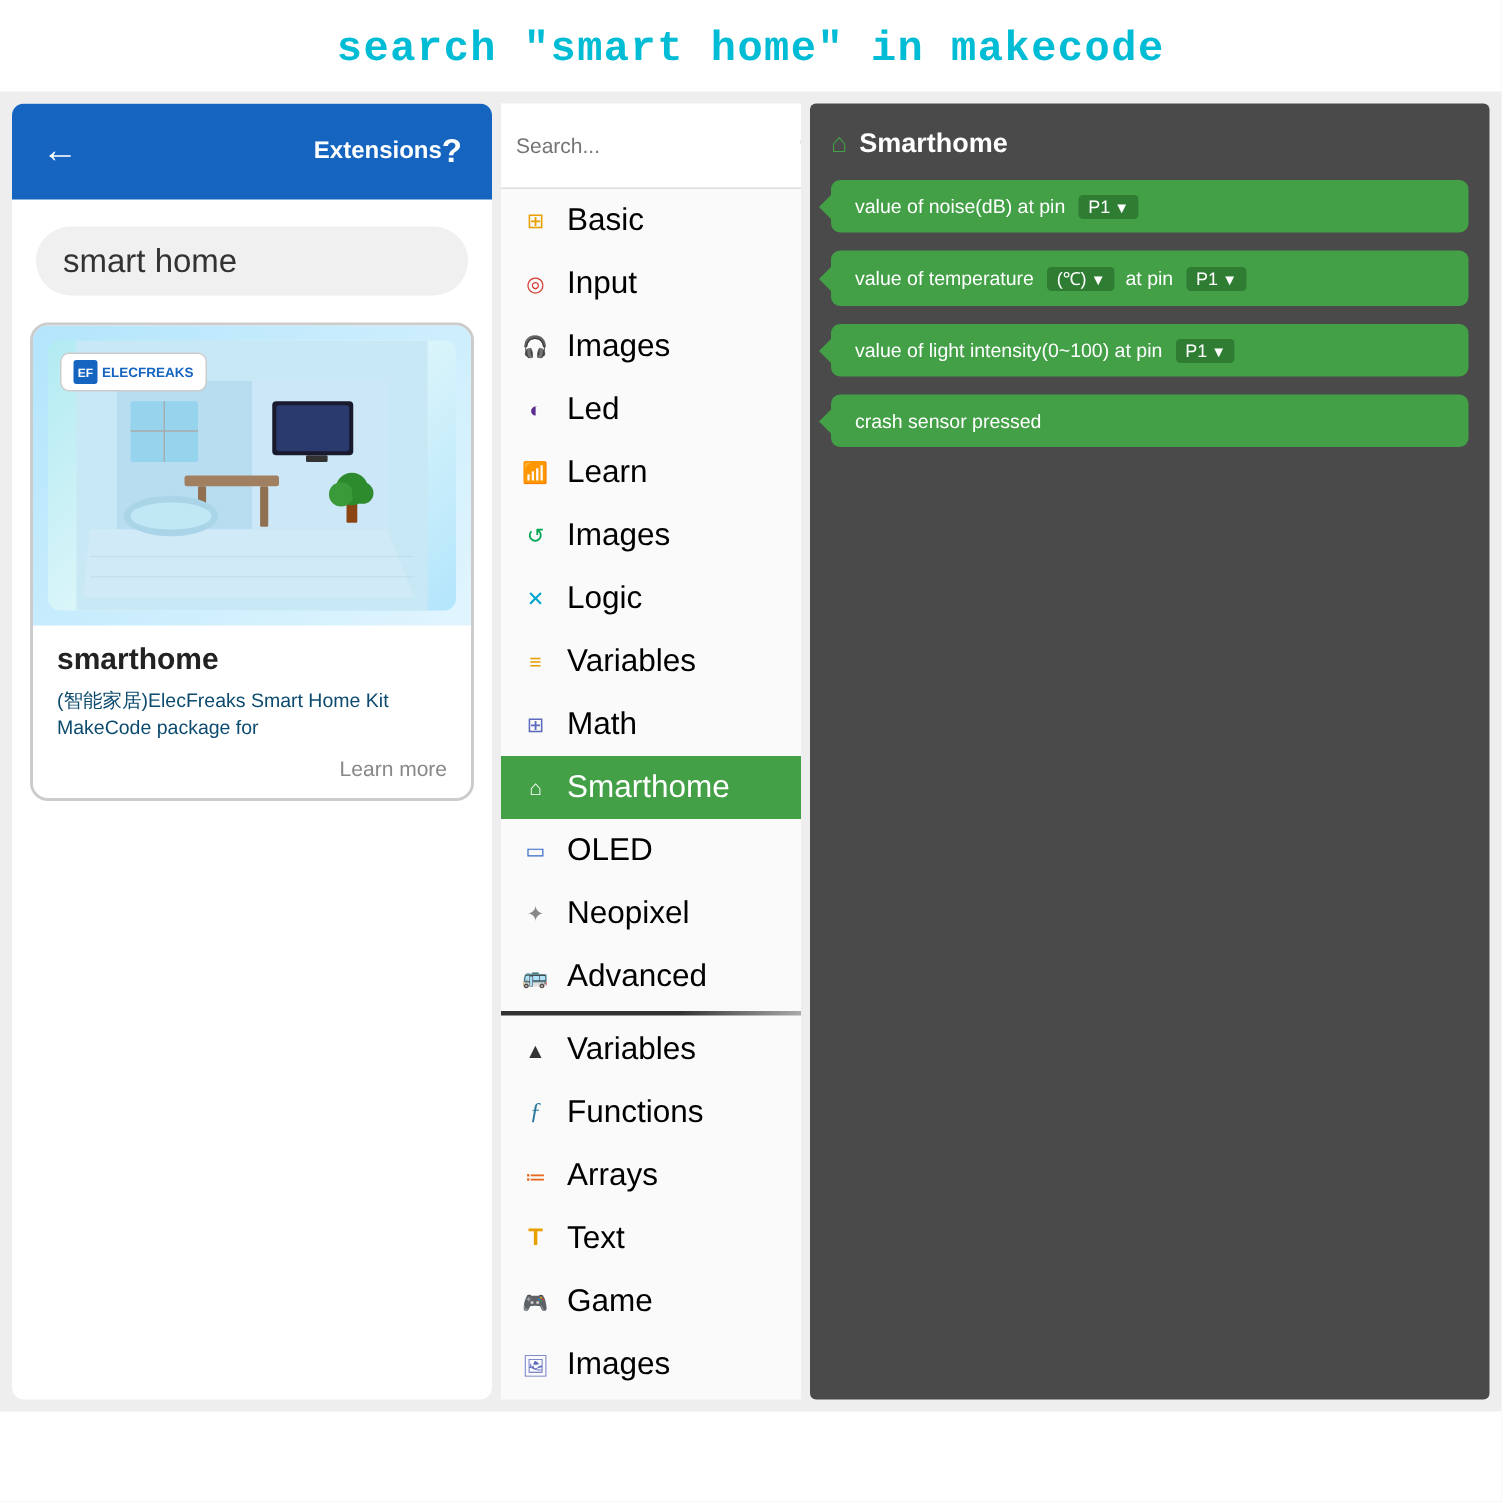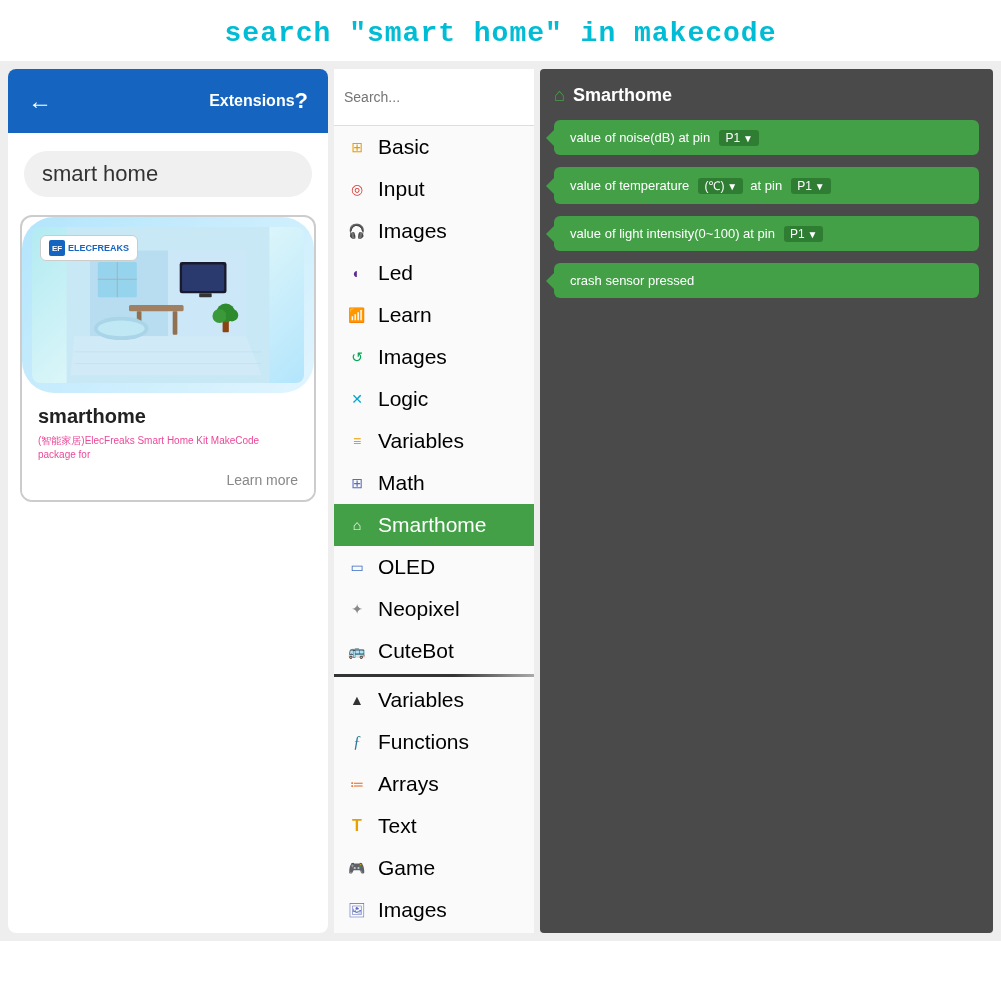--- a/index.html
+++ b/index.html
@@ -91,27 +91,26 @@
     }
 
     .result-card {
       margin: 0 12px;
       border: 2px solid #cccccc;
       border-radius: 12px;
       overflow: hidden;
     }
     .result-card-image {
       background: linear-gradient(135deg, #b3e5fc 0%, #e1f5fe 100%);
-      height: 176px;
+      height: 200px;
       display: flex;
       align-items: center;
       justify-content: center;
       position: relative;
       overflow: hidden;
-      border-radius: 32px;
     }
     
     .iso-room {
       position: absolute;
       top: 10px; left: 10px; right: 10px; bottom: 10px;
       background: linear-gradient(135deg, #b2ebf2 0%, #e0f7fa 50%, #b3e5fc 100%);
       border-radius: 8px;
       overflow: hidden;
     }
     
@@ -143,22 +142,22 @@
       background: white;
       padding: 12px 16px;
     }
     .result-card-info .pkg-name {
       font-size: 20px;
       font-weight: bold;
       color: #222;
       margin-bottom: 6px;
     }
     .result-card-info .pkg-desc {
-      font-size: 10px;
-      color: #ec4899;
+      font-size: 13px;
+      color: #0c4a6e;
       line-height: 1.4;
     }
     .result-card-info .learn-more {
       display: block;
       text-align: right;
       color: #888;
       font-size: 14px;
       margin-top: 10px;
       cursor: pointer;
     }
@@ -437,21 +436,21 @@
       <div class="cat-item" data-name="cat-oled">
         <span class="cat-icon" data-name="oled-icon">▭</span>
         <span class="cat-label" data-name="oled-label">OLED</span>
       </div>
       <div class="cat-item" data-name="cat-neopixel">
         <span class="cat-icon" data-name="neopixel-icon">✦</span>
         <span class="cat-label" data-name="neopixel-label">Neopixel</span>
       </div>
       <div class="cat-item" data-name="cat-cutebot">
         <span class="cat-icon" data-name="cutebot-icon">🚌</span>
-        <span class="cat-label" data-name="cutebot-label">CuteBot</span>
+        <span class="cat-label" data-name="cutebot-label">Advanced</span>
       </div>
       <div class="cat-divider" data-name="category-divider"></div>
       <div class="cat-item" data-name="cat-advanced">
         <span class="cat-icon" data-name="advanced-icon">▲</span>
         <span class="cat-label" data-name="advanced-label">Variables</span>
       </div>
       <div class="cat-item" data-name="cat-functions">
         <span class="cat-icon" data-name="functions-icon" style="font-style:italic; font-family: serif; font-size: 16px;">ƒ</span>
         <span class="cat-label" data-name="functions-label">Functions</span>
       </div>

